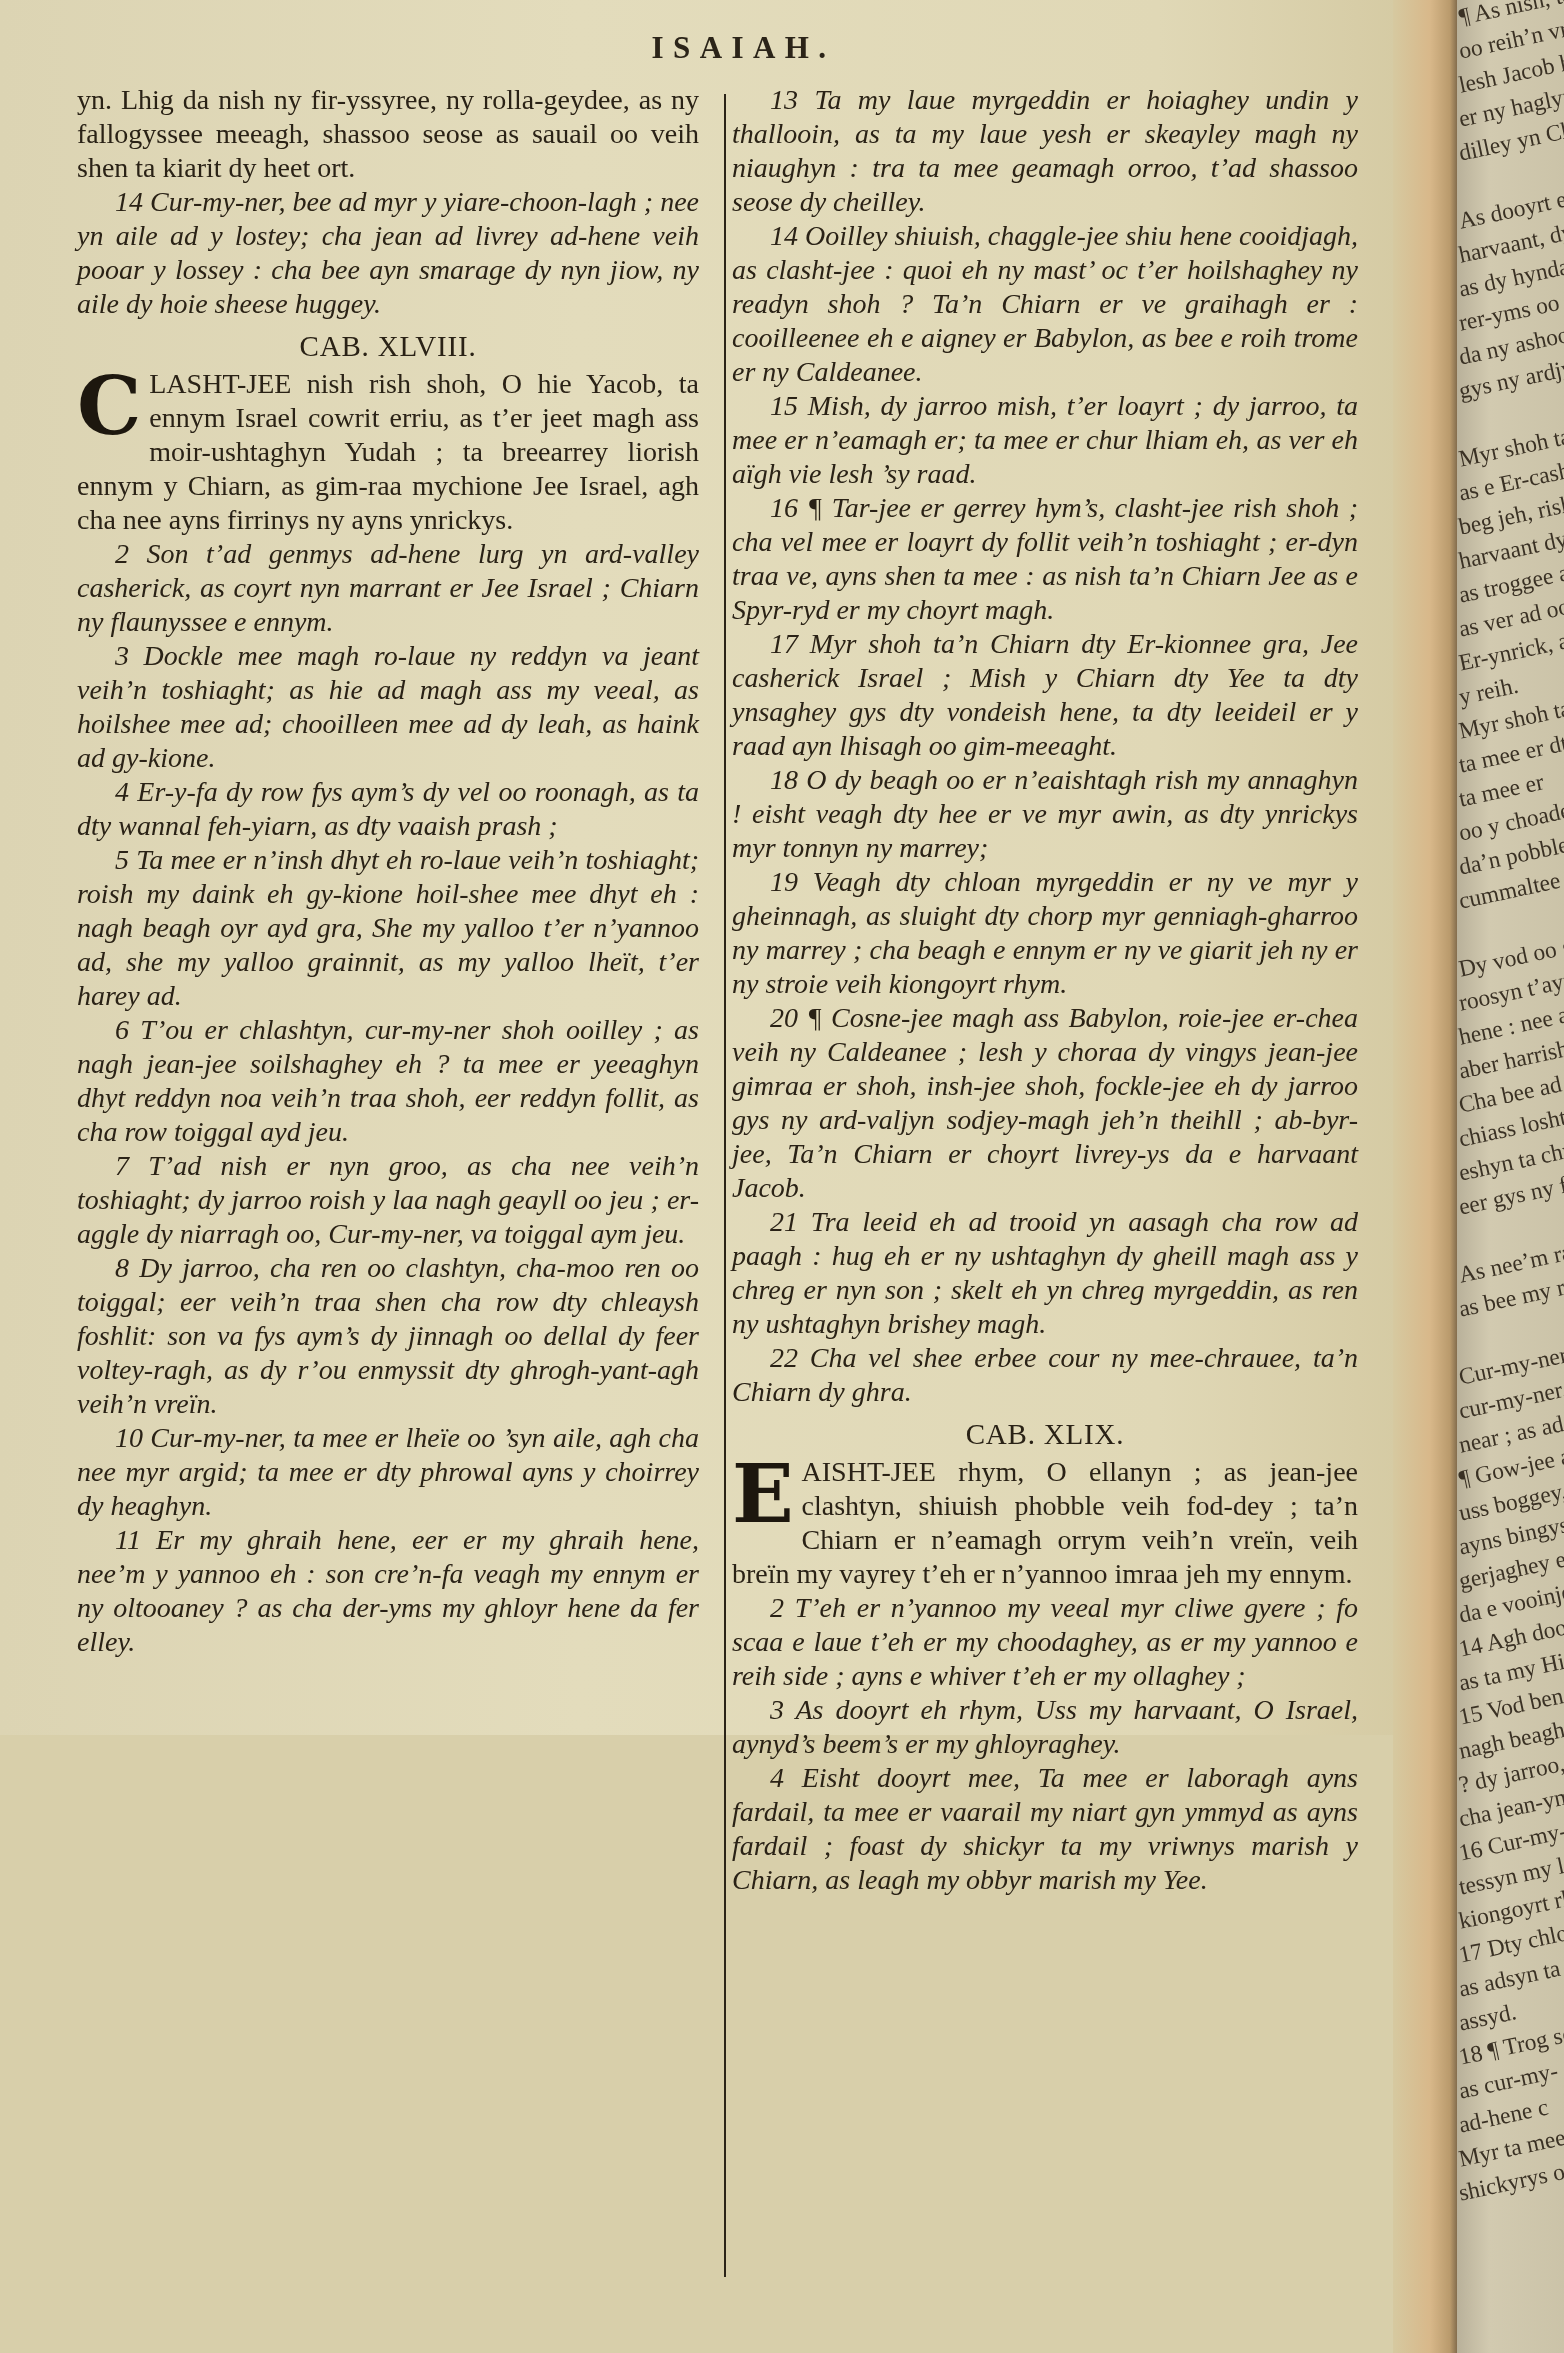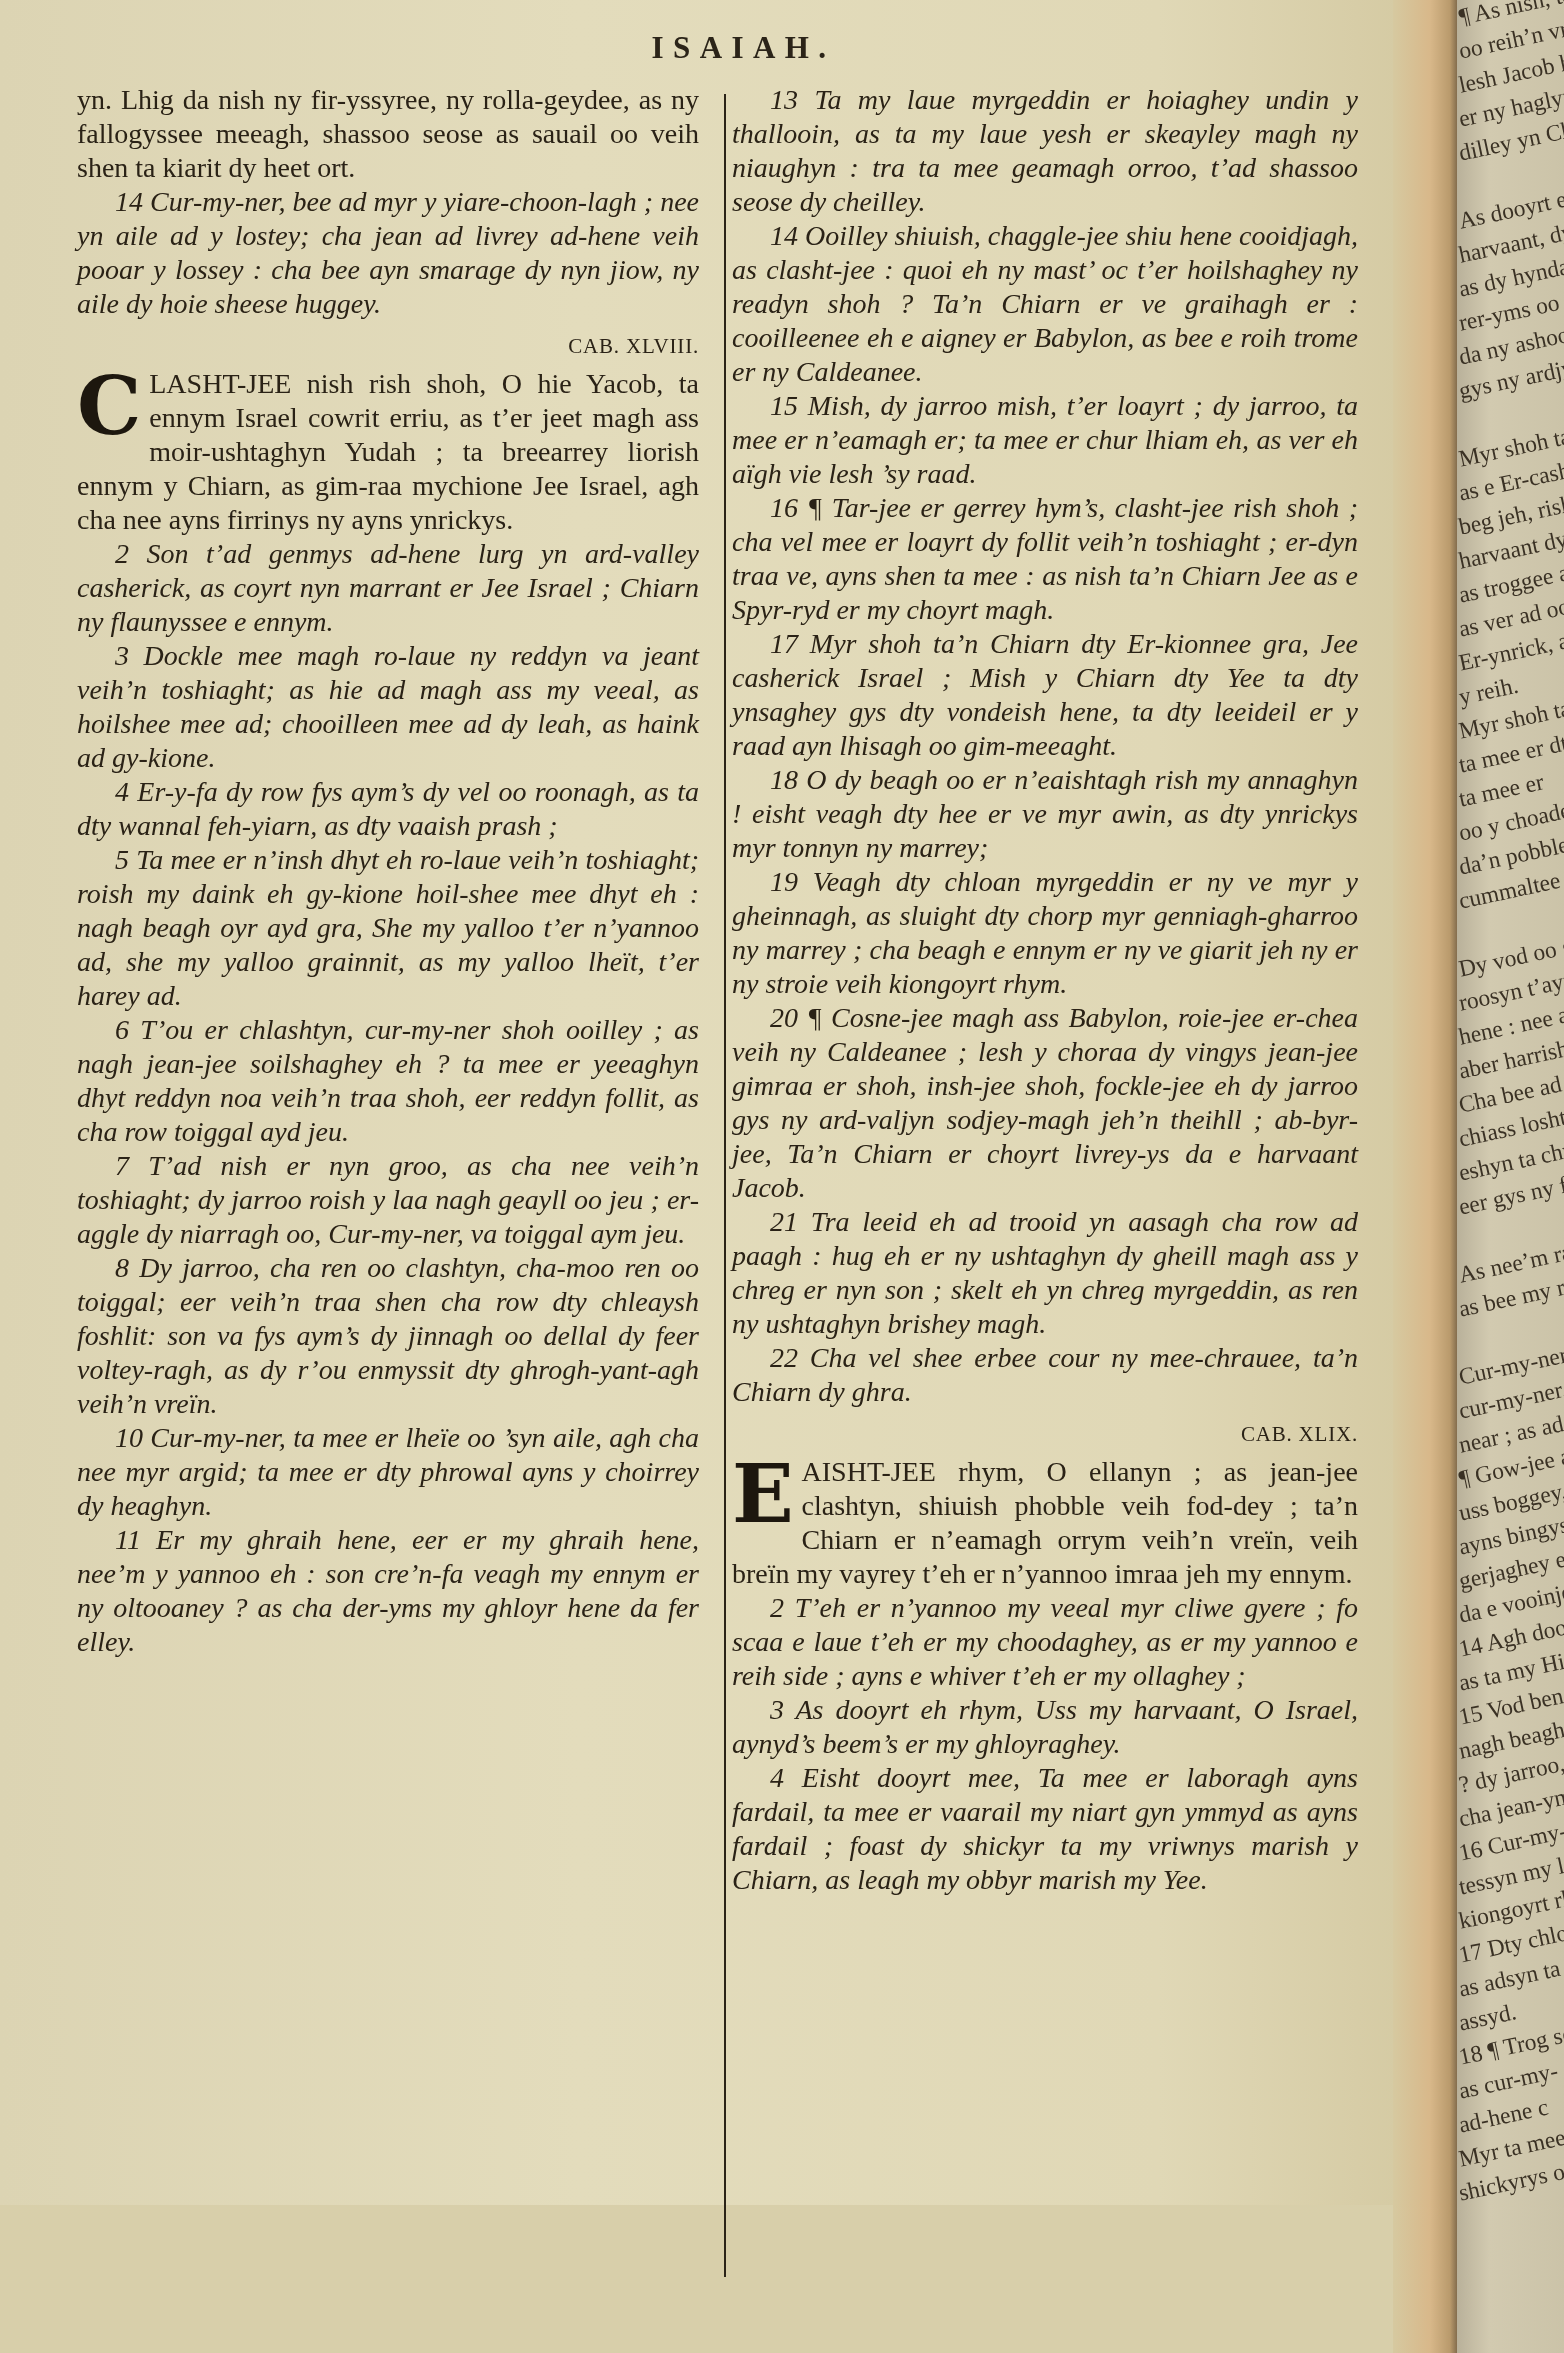--- a/index.html
+++ b/index.html
@@ -3,21 +3,21 @@
 <meta charset="utf-8">
 <style>
   html, body { margin: 0; padding: 0; }
   body {
     width: 1565px; height: 2354px; overflow: hidden; position: relative;
     background: #d8cfaa;
     font-family: "Liberation Serif", "DejaVu Serif", serif;
     color: #2a2216;
   }
   .page {
-    position: absolute; left: 0; top: 0; width: 1448px; height: 2205px;
+    position: absolute; left: 0; top: 0; width: 1448px; height: 1735px;
     background: linear-gradient(90deg, #dcd4b3 0%, #e3dcbc 40%, #e0d8b6 80%, #d3c8a0 100%);
   }
   .gutter {
     position: absolute; left: 1393px; top: 0; width: 67px; height: 2354px;
     background: linear-gradient(90deg, #d6c9a0 0%, #d8b88a 55%, #b99a6c 85%, #6d5a40 100%);
   }
   .next-page {
     position: absolute; left: 1457px; top: 0; width: 108px; height: 2354px;
     background: linear-gradient(90deg, #b9b19a 0%, #d2cab0 30%, #cbc3a8 100%);
     overflow: hidden;
@@ -37,21 +37,21 @@
   .col {
     position: absolute; top: 83px; font-size: 28px; line-height: 34px;
     text-align: justify; text-justify: inter-word;
   }
   .col.left { left: 77px; width: 622px; }
   .col.right { left: 732px; width: 626px; }
   .col p { margin: 0; }
   .verse { text-indent: 38px; font-style: italic; }
   .continuation { text-indent: 0; }
   .chapter-head {
-    text-align: right; font-size: 21px; margin: 7.8px 0 4.7px 0; letter-spacing: 0.8px;
+    text-align: center; font-size: 29px; margin: 7.8px 0 4.7px 0; letter-spacing: 0.8px;
   }
   .dropcap {
     float: left; font-size: 81px; line-height: 69px; margin: 3.1px 7.8px 0 0; font-weight: bold;
     color: #1d170e; font-family: "DejaVu Serif", serif;
   }
   .vnum { }
   .pilcrow { }
 </style>
 </head>
 <body>

